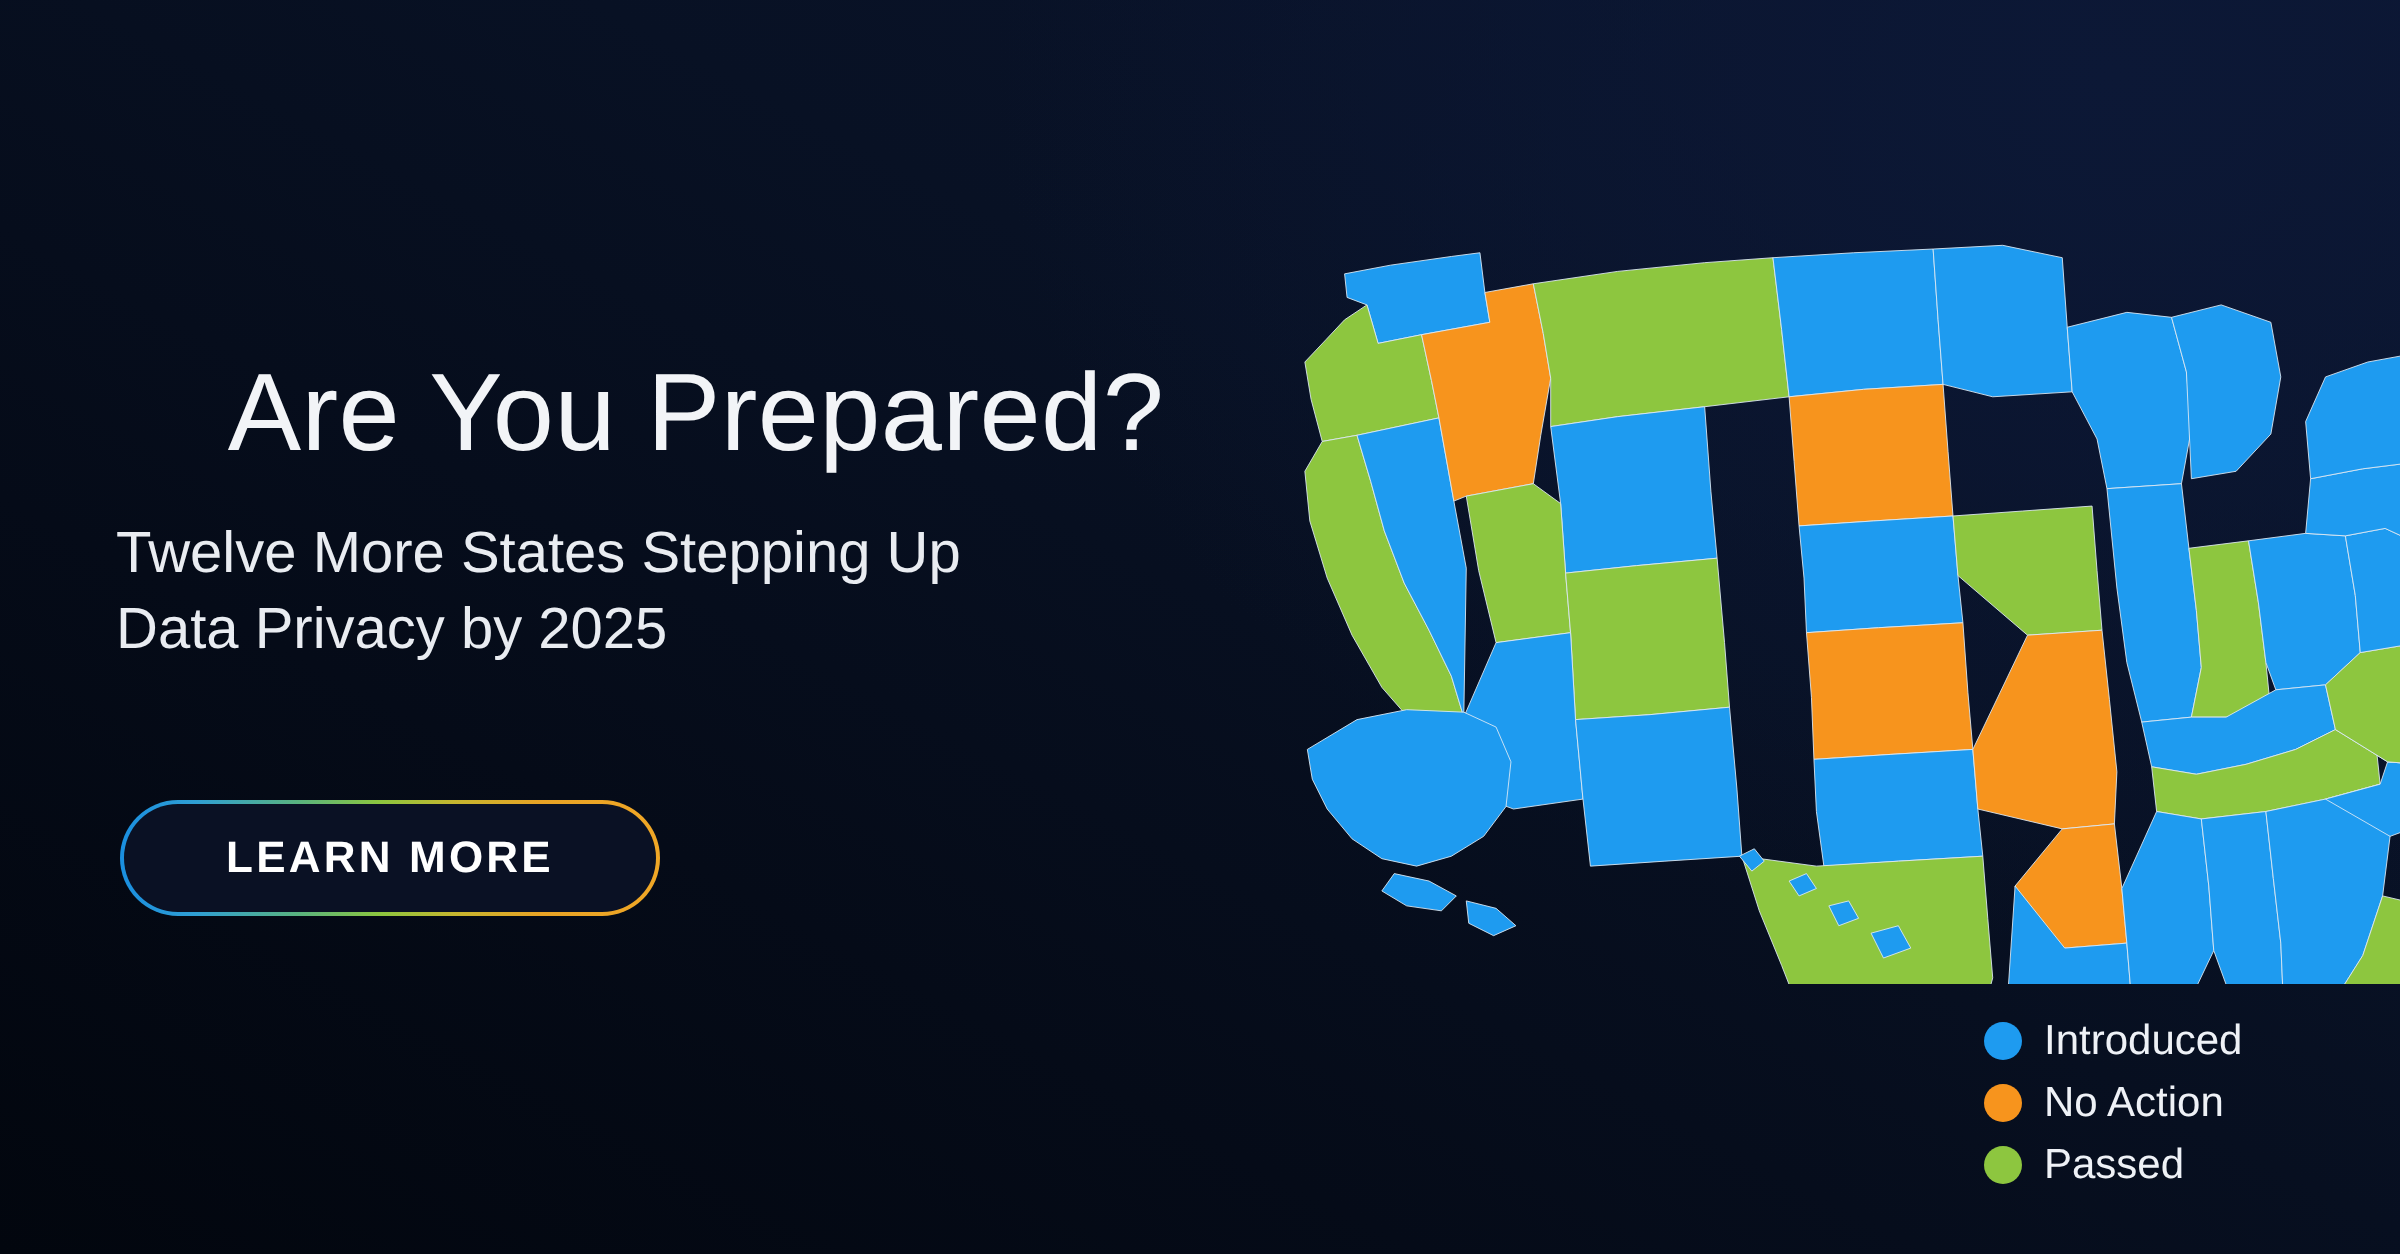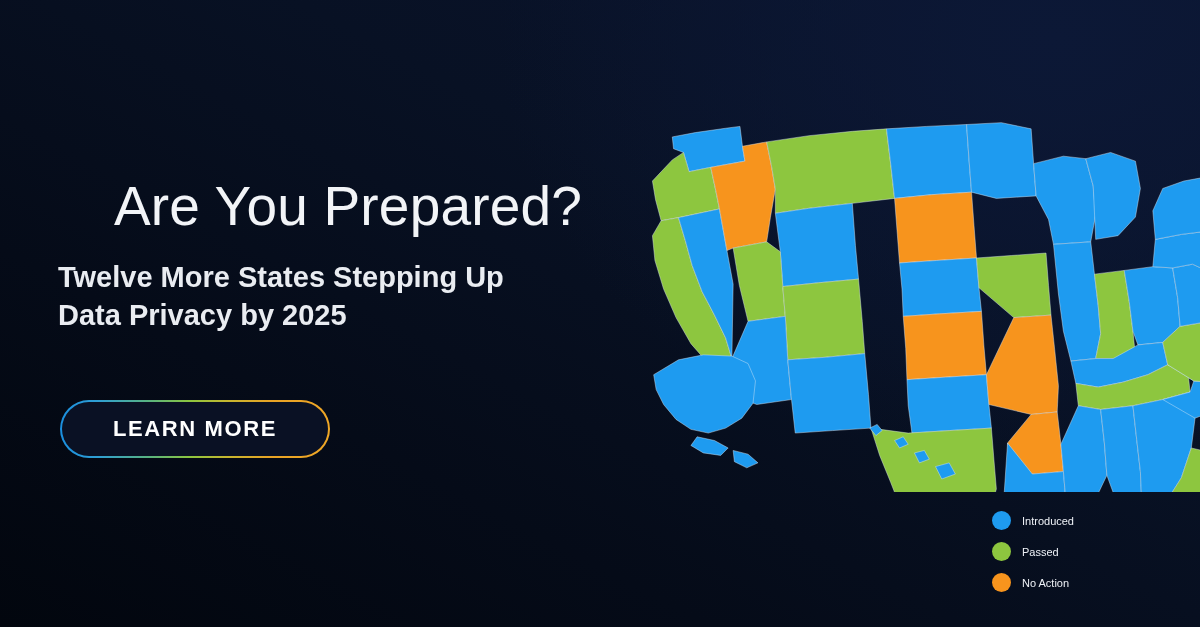--- a/index.html
+++ b/index.html
@@ -31,21 +31,21 @@
     letter-spacing: 0.2px;
     color: #f2f4f7;
     line-height: 1.05;
     margin: 0;
     white-space: nowrap;
     text-align: center;
   }
   #subhead {
     margin: 22px 0 0 0;
     font-size: 29px;
-    font-weight: 700;
+    font-weight: 400;
     line-height: 1.33;
     color: #e9ecf1;
     white-space: pre-line;
   }
 
   
   #cta-wrap {
     position: absolute;
     left: 60px;
     top: 400px;
@@ -106,21 +106,21 @@
     height: 31px;
   }
   .legend-dot {
     width: 19px;
     height: 19px;
     border-radius: 50%;
     flex: 0 0 auto;
     margin-right: 11px;
   }
   .legend-label {
-    font-size: 11px;
+    font-size: 21px;
     color: #eef1f6;
     white-space: nowrap;
   }
 </style>
 </head>
 <body>
 
 <div id="banner">
 
   <div id="copy">
@@ -189,22 +189,22 @@
         </g>
     </svg>
   </div>
 
   <div id="legend">
     <div class="legend-row">
       <span class="legend-dot" style="background: rgb(30, 155, 240);"></span>
       <span class="legend-label">Introduced</span>
     </div>
     <div class="legend-row">
+      <span class="legend-dot" style="background: rgb(247, 148, 29);"></span>
+      <span class="legend-label">No Action</span>
+    </div>
+    <div class="legend-row">
       <span class="legend-dot" style="background: rgb(141, 198, 63);"></span>
       <span class="legend-label">Passed</span>
     </div>
-    <div class="legend-row">
-      <span class="legend-dot" style="background: rgb(247, 148, 29);"></span>
-      <span class="legend-label">No Action</span>
-    </div>
   </div>
 
 </div>
 
 </body></html>

